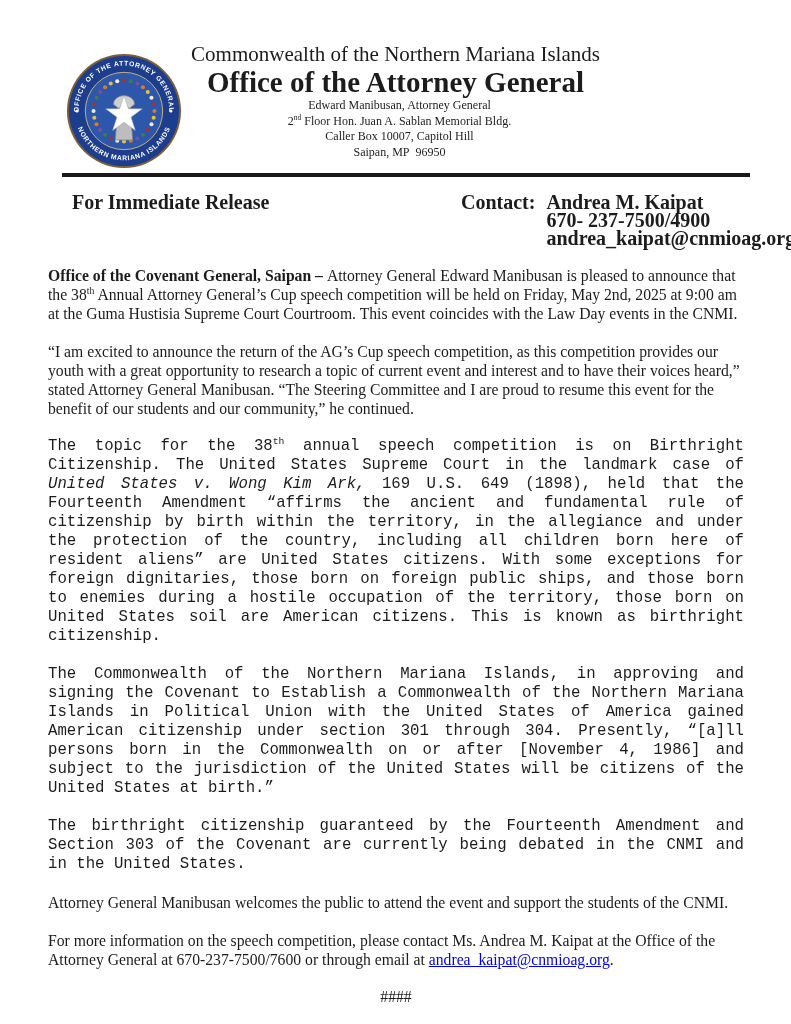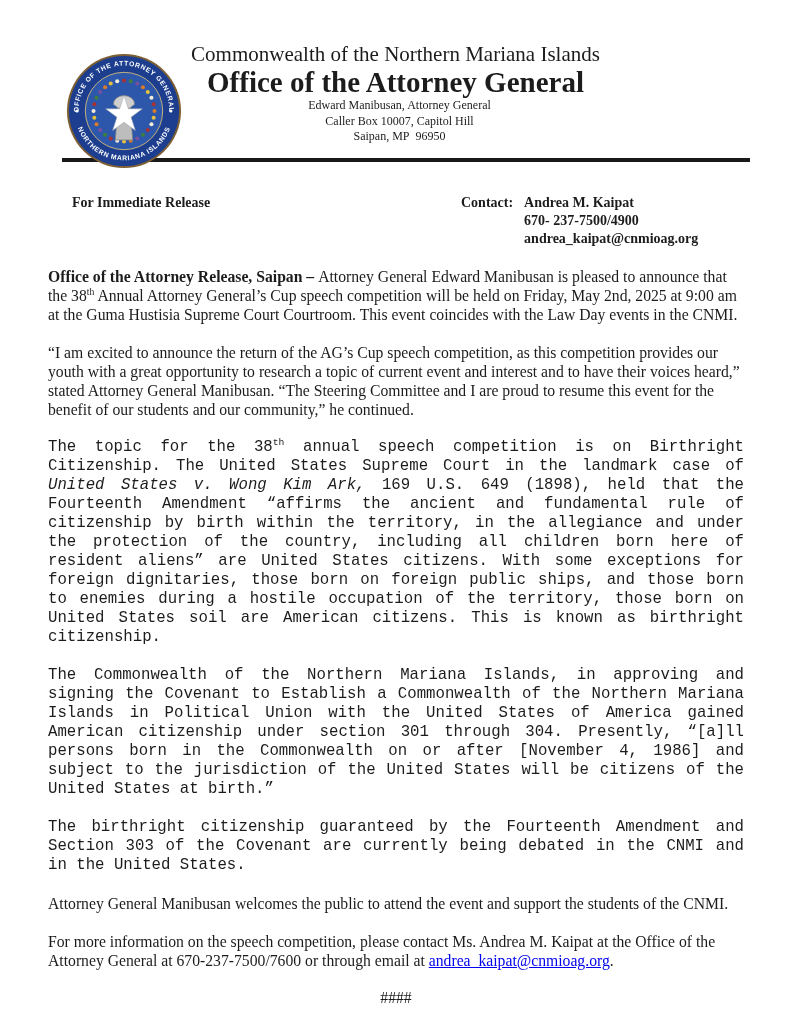--- a/index.html
+++ b/index.html
@@ -11,21 +11,21 @@
   
   .letterhead{position:relative;padding-top:42px;}
   .seal{position:absolute;left:66px;top:53px;width:116px;height:116px;}
   .head-text{text-align:center;}
   .org-line{font-size:21px;line-height:24px;}
   .office-line{font-size:29px;line-height:32px;font-weight:bold;}
   .addr-line{font-size:12px;line-height:15.5px;padding-left:8px;}
   sup{font-size:62%;line-height:0;vertical-align:super;}
   .rule{height:4px;background:#191919;margin:13px 41px 0 62px;}
   
-  .release-row{position:relative;height:54px;margin-top:32px;font-size:14px;font-weight:bold;}
+  .release-row{position:relative;height:54px;margin-top:16px;font-size:20px;font-weight:bold;}
   .fir{position:absolute;left:72px;top:0;line-height:18px;}
   .contact{position:absolute;left:461px;top:0;display:flex;gap:11px;line-height:18px;}
   .c-lines div{line-height:18px;}
   
   .headline{margin:32px 48px 0;text-align:center;font-size:19.5px;font-weight:bold;
     font-variant:small-caps;line-height:23px;letter-spacing:0.2px;}
   .t-line{display:block;}
   
   .content{margin:19px 47px 0 48px;}
   .content p{margin:0 0 19px;font-size:15.7px;line-height:19px;text-align:left;}
@@ -95,20 +95,21 @@
         </text>
         <text class="seal-text">
           <textPath href="#arcBot" startOffset="50%" text-anchor="middle">NORTHERN MARIANA ISLANDS</textPath>
         </text>
       </svg>
     </div>
     <div class="head-text">
       <div class="org-line">Commonwealth of the Northern Mariana Islands</div>
       <div class="office-line">Office of the Attorney General</div>
       <div class="addr-line">Edward Manibusan, Attorney General</div>
+      <div class="addr-line"><span>2</span><sup>nd</sup><span> Floor Hon. Juan A. Sablan Memorial Bldg.</span></div>
       <div class="addr-line">Caller Box 10007, Capitol Hill</div>
       <div class="addr-line">Saipan, MP&nbsp; 96950</div>
     </div>
   </header>
 
   <div class="rule"></div>
 
   <div class="release-row">
     <div class="fir">For Immediate Release</div>
     <div class="contact">
@@ -116,21 +117,21 @@
       <div class="c-lines">
         <div>Andrea M. Kaipat</div>
         <div>670- 237-7500/4900</div>
         <div>andrea_kaipat@cnmioag.org</div>
       </div>
     </div>
   </div>
 
 
   <main class="content">
-    <p><span class="run-b">Office of the Attorney Release, Saipan – </span><span>Attorney General Edward Manibusan is pleased to announce that the 38</span><sup>th</sup><span> Annual Attorney General’s Cup speech competition will be held on Friday, May 2nd, 2025 at 9:00 am at the Guma Hustisia Supreme Court Courtroom. This event coincides with the Law Day events in the CNMI.</span></p>
+    <p><span class="run-b">Office of the Covenant General, Saipan – </span><span>Attorney General Edward Manibusan is pleased to announce that the 38</span><sup>th</sup><span> Annual Attorney General’s Cup speech competition will be held on Friday, May 2nd, 2025 at 9:00 am at the Guma Hustisia Supreme Court Courtroom. This event coincides with the Law Day events in the CNMI.</span></p>
     <p><span>“I am excited to announce the return of the AG’s Cup speech competition, as this competition provides our youth with a great opportunity to research a topic of current event and interest and to have their voices heard,” stated Attorney General Manibusan. “The Steering Committee and I are proud to resume this event for the benefit of our students and our community,” he continued.</span></p>
     <p class="just"><span>The topic for the 38</span><sup>th</sup><span> annual speech competition is on Birthright Citizenship. The United States Supreme Court in the landmark case of </span><span class="run-i">United States v. Wong Kim Ark,</span><span> 169 U.S. 649 (1898), held that the Fourteenth Amendment “affirms the ancient and fundamental rule of citizenship by birth within the territory, in the allegiance and under the protection of the country, including all children born here of resident aliens” are United States citizens. With some exceptions for foreign dignitaries, those born on foreign public ships, and those born to enemies during a hostile occupation of the territory, those born on United States soil are American citizens. This is known as birthright citizenship.</span></p>
     <p class="just"><span>The Commonwealth of the Northern Mariana Islands, in approving and signing the Covenant to Establish a Commonwealth of the Northern Mariana Islands in Political Union with the United States of America gained American citizenship under section 301 through 304. Presently, “[a]ll persons born in the Commonwealth on or after [November 4, 1986] and subject to the jurisdiction of the United States will be citizens of the United States at birth.”</span></p>
     <p class="just"><span>The birthright citizenship guaranteed by the Fourteenth Amendment and Section 303 of the Covenant are currently being debated in the CNMI and in the United States.</span></p>
     <p><span>Attorney General Manibusan welcomes the public to attend the event and support the students of the CNMI.</span></p>
     <p><span>For more information on the speech competition, please contact Ms. Andrea M. Kaipat at the Office of the Attorney General at 670-237-7500/7600 or through email at </span><a class="email-link">andrea_kaipat@cnmioag.org</a><span>.</span></p>
     <div class="endmark">####</div>
   </main>
 
 </div>

